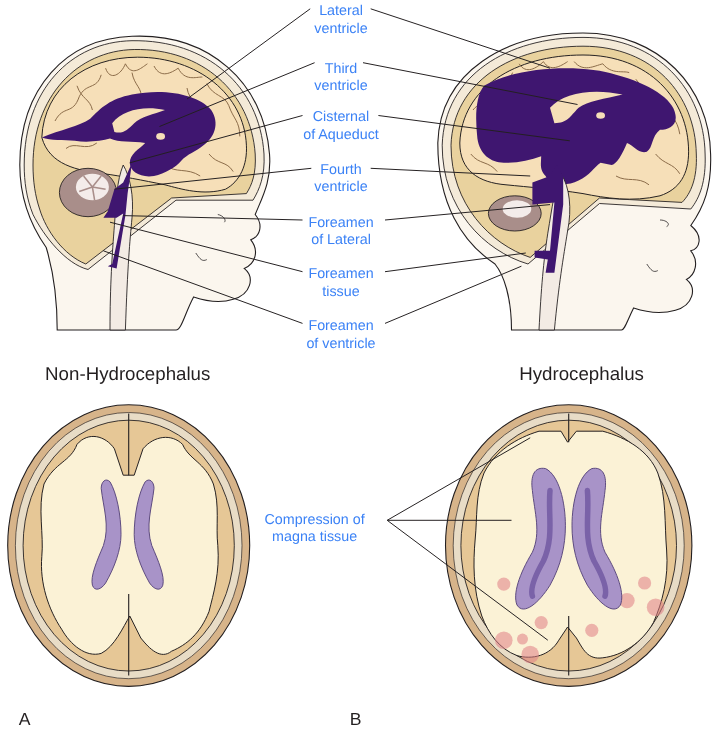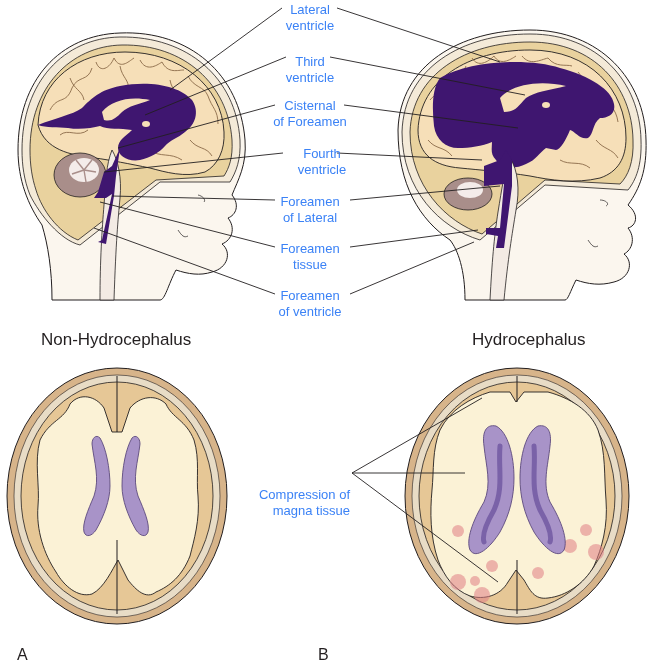--- a/index.html
+++ b/index.html
@@ -196,42 +196,42 @@
   <div class="lbl" style="left:270px;top:2px;width:80px">
     <span>Lateral</span>
     <span>ventricle</span>
   </div>
   <div class="lbl" style="left:270px;top:54px;width:80px">
     <span>Third</span>
     <span>ventricle</span>
   </div>
   <div class="lbl" style="left:270px;top:98px;width:80px">
     <span>Cisternal</span>
-    <span>of Foreamen</span>
-  </div>
-  <div class="lbl" style="left:282px;top:146px;width:80px">
+    <span>of Aqueduct</span>
+  </div>
+  <div class="lbl" style="left:270px;top:146px;width:80px">
     <span>Fourth</span>
     <span>ventricle</span>
   </div>
   <div class="lbl" style="left:270px;top:194px;width:80px">
     <span>Foreamen</span>
     <span>of Lateral</span>
   </div>
   <div class="lbl" style="left:270px;top:241px;width:80px">
     <span>Foreamen</span>
     <span>tissue</span>
   </div>
   <div class="lbl" style="left:265px;top:288px;width:90px">
     <span>Foreamen</span>
     <span>of ventricle</span>
   </div>
 
   <div class="cap" style="left:41px;top:330px">Non-Hydrocephalus</div>
   <div class="cap" style="left:472px;top:330px">Hydrocephalus</div>
 
-  <div class="lbl" style="left:222px;top:487px;width:128px;text-align:right">
+  <div class="lbl" style="left:222px;top:464px;width:128px;text-align:center">
     <span>Compression of</span>
     <span>magna tissue</span>
   </div>
 
   <div class="panel" style="left:17px;top:646px">A</div>
   <div class="panel" style="left:318px;top:646px">B</div>
 </div>
 
 </body></html>

